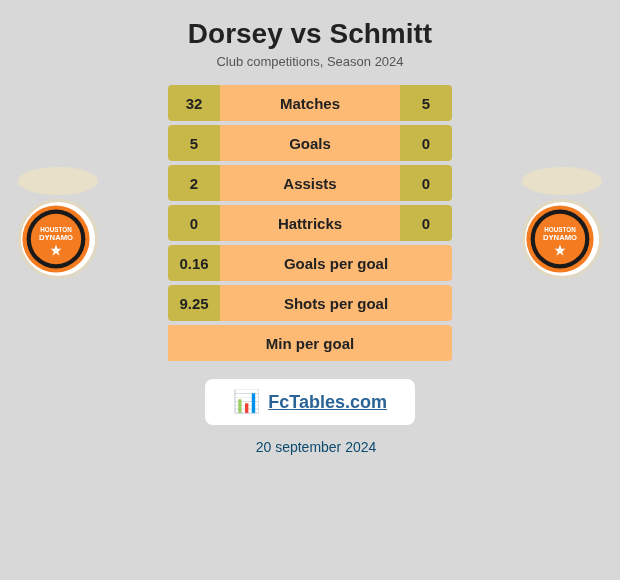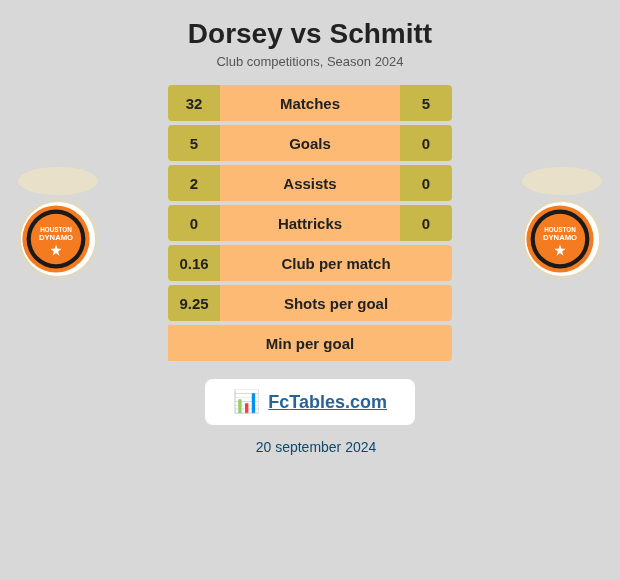--- a/index.html
+++ b/index.html
@@ -238,21 +238,21 @@
           <div class="stat-label">Assists</div>
           <div class="stat-right-val">0</div>
         </div>
         <div class="stat-row">
           <div class="stat-left-val">0</div>
           <div class="stat-label">Hattricks</div>
           <div class="stat-right-val">0</div>
         </div>
         <div class="stat-row single">
           <div class="stat-left-val">0.16</div>
-          <div class="stat-label">Club per match</div>
+          <div class="stat-label">Goals per goal</div>
         </div>
         <div class="stat-row single">
           <div class="stat-left-val">9.25</div>
           <div class="stat-label">Shots per goal</div>
         </div>
         <div class="stat-row single">
           <div class="stat-label">Min per goal</div>
         </div>
       </div>
 

